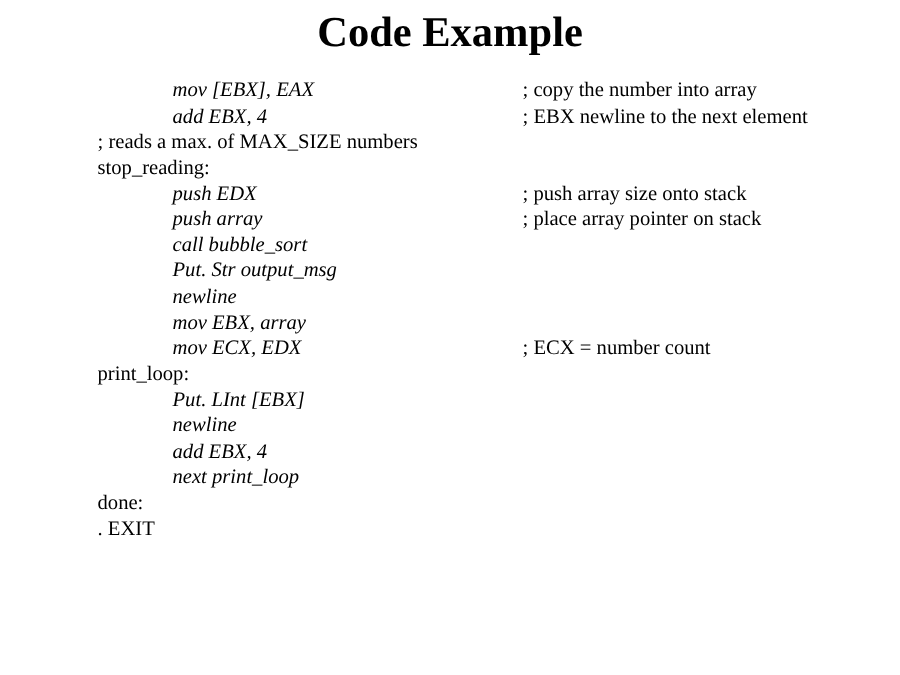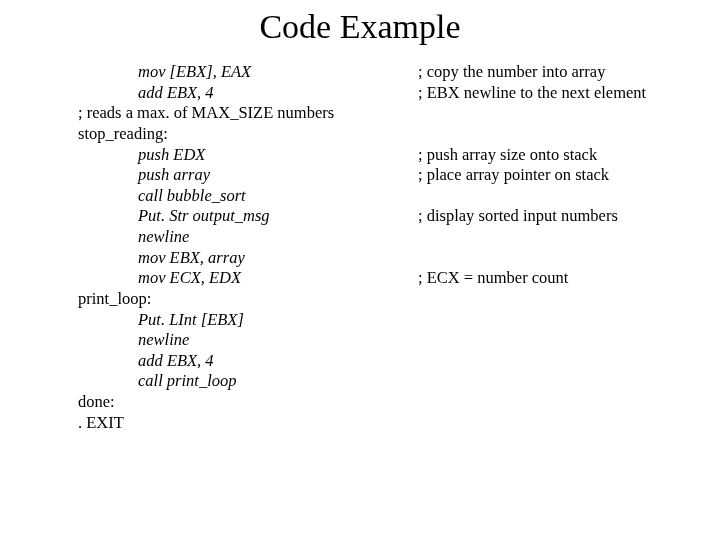--- a/index.html
+++ b/index.html
@@ -14,21 +14,21 @@
   }
   .slide {
     width: 720px;
     height: 540px;
     position: relative;
     box-sizing: border-box;
   }
   .title {
     text-align: center;
     font-size: 34px;
-    font-weight: normal;
+    font-weight: bold;
     position: absolute;
     top: 8px;
     left: 0;
     width: 100%;
   }
   .code-block {
     position: absolute;
     top: 62px;
     left: 78px;
     font-size: 16.5px;
@@ -78,21 +78,20 @@
       <div class="row">
         <div class="instr indent">push array</div>
         <div class="comment">; place array pointer on stack</div>
       </div>
       <div class="row">
         <div class="instr indent">call bubble_sort</div>
         <div class="comment"></div>
       </div>
       <div class="row">
         <div class="instr indent">Put. Str output_msg</div>
-        <div class="comment">; display sorted input numbers</div>
       </div>
       <div class="row">
         <div class="instr indent">newline</div>
         <div class="comment"></div>
       </div>
       <div class="row">
         <div class="instr indent">mov EBX, array</div>
         <div class="comment"></div>
       </div>
       <div class="row">
@@ -109,21 +108,21 @@
       </div>
       <div class="row">
         <div class="instr indent">newline</div>
         <div class="comment"></div>
       </div>
       <div class="row">
         <div class="instr indent">add EBX, 4</div>
         <div class="comment"></div>
       </div>
       <div class="row">
-        <div class="instr indent">call print_loop</div>
+        <div class="instr indent">next print_loop</div>
         <div class="comment"></div>
       </div>
       <div class="row">
         <div class="instr">done:</div>
         <div class="comment"></div>
       </div>
       <div class="row">
         <div class="instr">. EXIT</div>
         <div class="comment"></div>
       </div>

